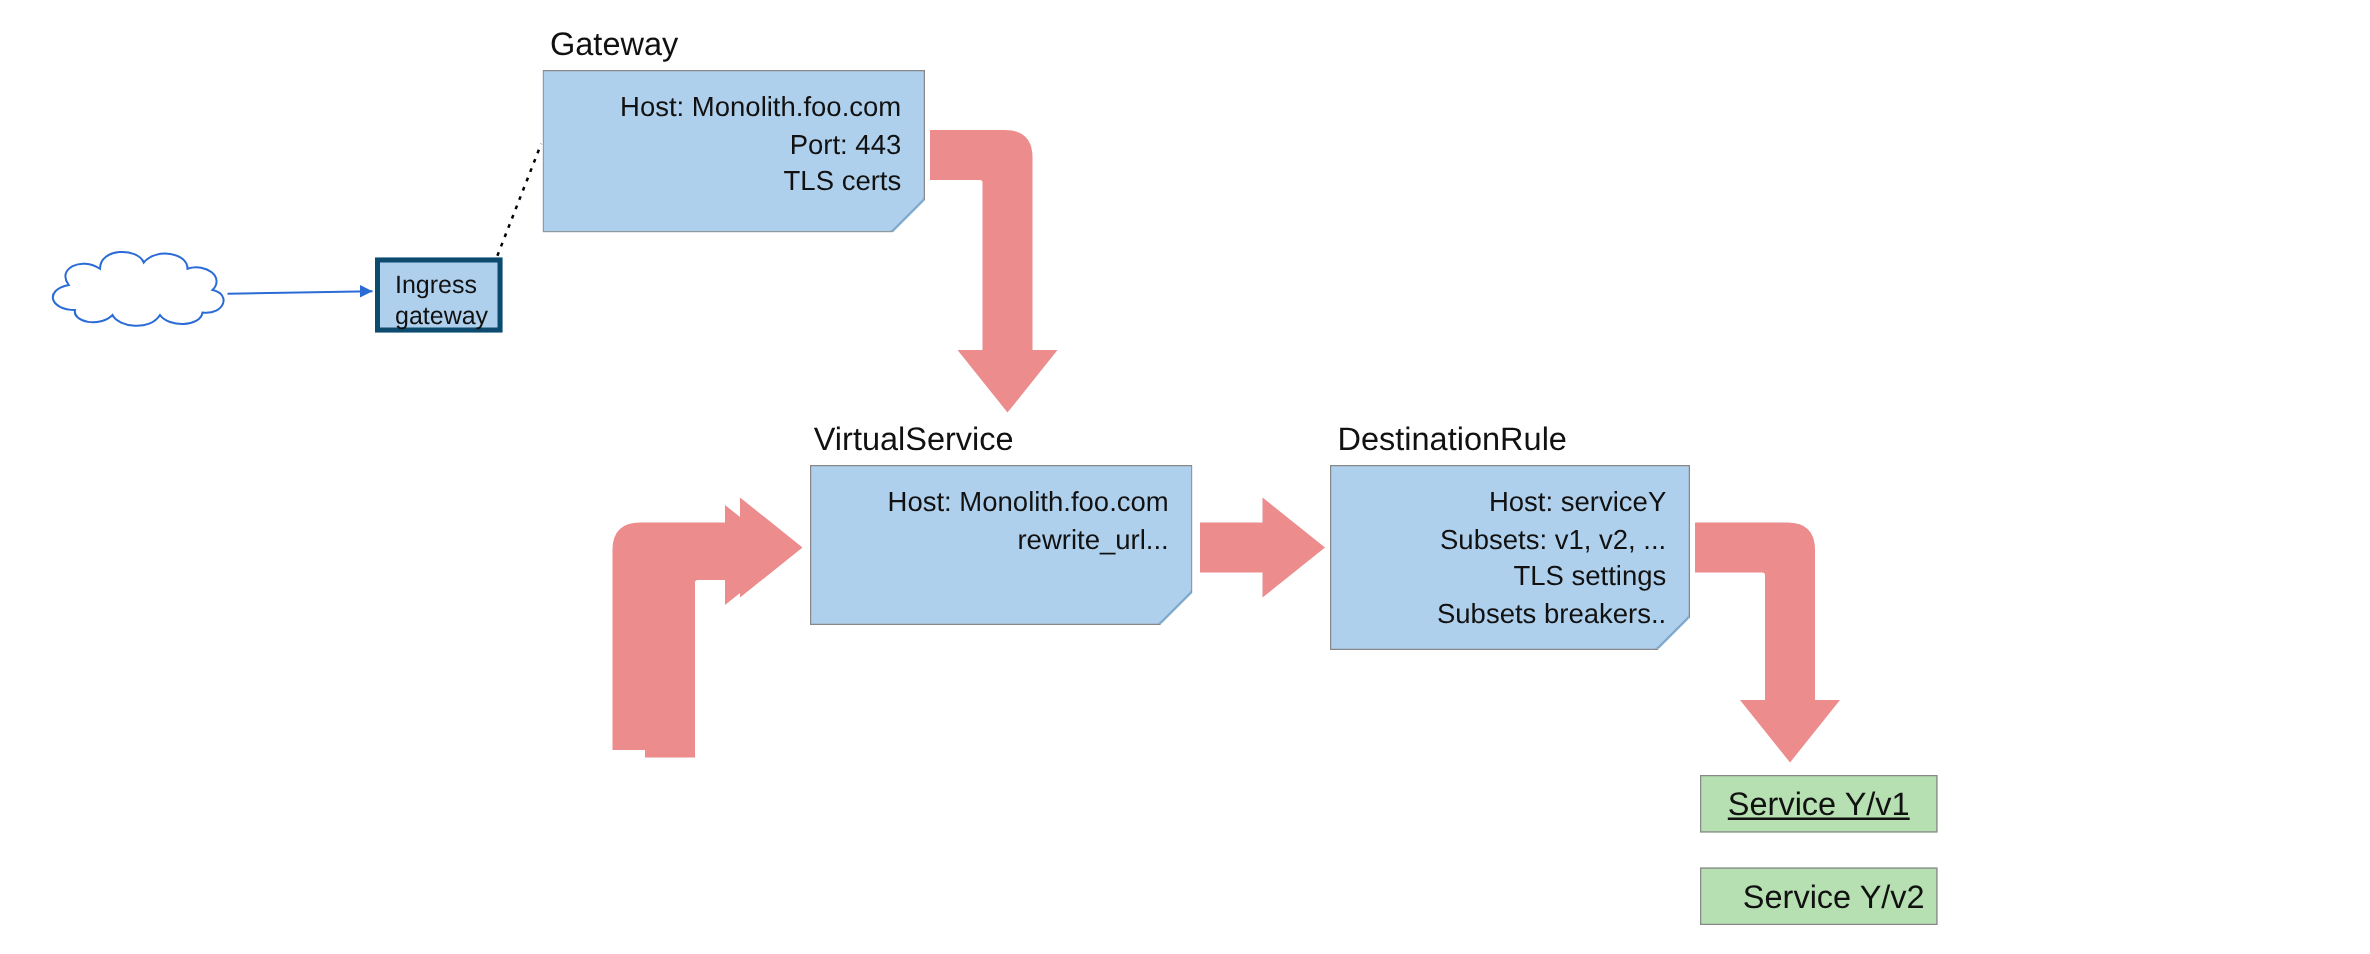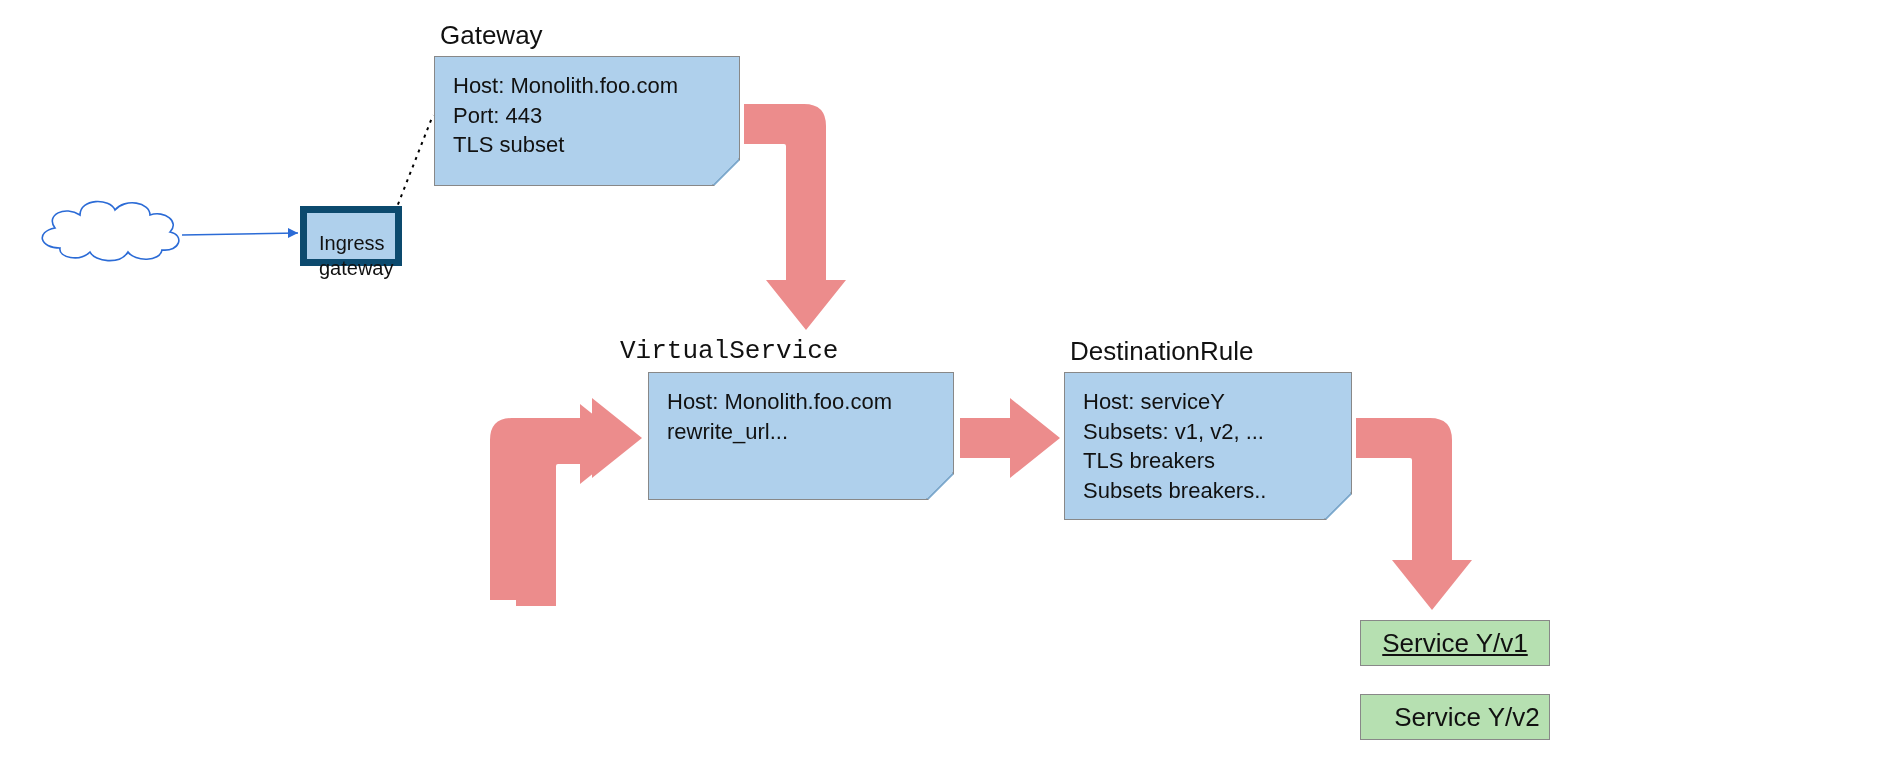--- a/index.html
+++ b/index.html
@@ -24,44 +24,45 @@
   }
   .note-box {
     position: absolute;
     background: #afd0ec;
     border: 1px solid #888;
     padding: 14px 18px 14px 18px;
     font-size: 22px;
     line-height: 1.35;
     color: #111;
     box-sizing: border-box;
+    text-align: right;
   }
   .note-fold {
     position: absolute;
     right: 0;
     bottom: 0;
     width: 26px;
     height: 26px;
     background: linear-gradient(135deg, #afd0ec 0%, #afd0ec 48%, #7ea9cc 50%, #7ea9cc 100%);
     border-left: 1px solid #888;
     border-top: 1px solid #888;
     clip-path: polygon(0 100%, 100% 0, 100% 100%);
   }
   .note-box-outer {
     position: absolute;
     clip-path: polygon(0 0, 100% 0, 100% calc(100% - 26px), calc(100% - 26px) 100%, 0 100%);
   }
   .ingress {
     position: absolute;
     background: #afd0ec;
-    border: 7px solid #0c4a6e;
+    border: 4px solid #0c4a6e;
     font-size: 20px;
     line-height: 1.25;
     color: #111;
-    padding: 18px 12px;
+    padding: 6px 12px;
     box-sizing: border-box;
   }
   .svc-box {
     position: absolute;
     background: #b6e0b1;
     border: 1px solid #888;
     font-size: 26px;
     color: #111;
     display: flex;
     align-items: center;
@@ -178,47 +179,47 @@
                L 1356 458 Z"></path>
     </g>
   </svg>
 
   <div class="label-title" style="left:440px; top:20px;">Gateway</div>
 
   <div class="note-box-outer" style="left:434px; top:56px; width:306px; height:130px;">
     <div class="note-box" style="left:0; top:0; width:306px; height:130px;">
       <div>Host: Monolith.foo.com</div>
       <div>Port: 443</div>
-      <div>TLS subset</div>
+      <div>TLS certs</div>
       <div class="note-fold"></div>
     </div>
   </div>
 
   <div class="ingress" style="left:300px; top:206px; width:102px; height:60px;">
     <div>Ingress</div>
     <div>gateway</div>
   </div>
 
-  <div class="label-title" style="left:620px; top:336px;font-family:Liberation Mono, monospace;">VirtualService</div>
+  <div class="label-title" style="left:651px; top:336px;">VirtualService</div>
 
   <div class="note-box-outer" style="left:648px; top:372px; width:306px; height:128px;">
     <div class="note-box" style="left:0; top:0; width:306px; height:128px;">
       <div>Host: Monolith.foo.com</div>
       <div>rewrite_url...</div>
       <div class="note-fold"></div>
     </div>
   </div>
 
   <div class="label-title" style="left:1070px; top:336px;">DestinationRule</div>
 
   <div class="note-box-outer" style="left:1064px; top:372px; width:288px; height:148px;">
     <div class="note-box" style="left:0; top:0; width:288px; height:148px;">
       <div>Host: serviceY</div>
       <div>Subsets: v1, v2, ...</div>
-      <div>TLS breakers</div>
+      <div>TLS settings</div>
       <div>Subsets breakers..</div>
       <div class="note-fold"></div>
     </div>
   </div>
 
 
 
   <div class="svc-box" style="left:1360px; top:620px; width:190px; height:46px;text-decoration:underline;">
     <span>Service Y/v1</span>
   </div>

